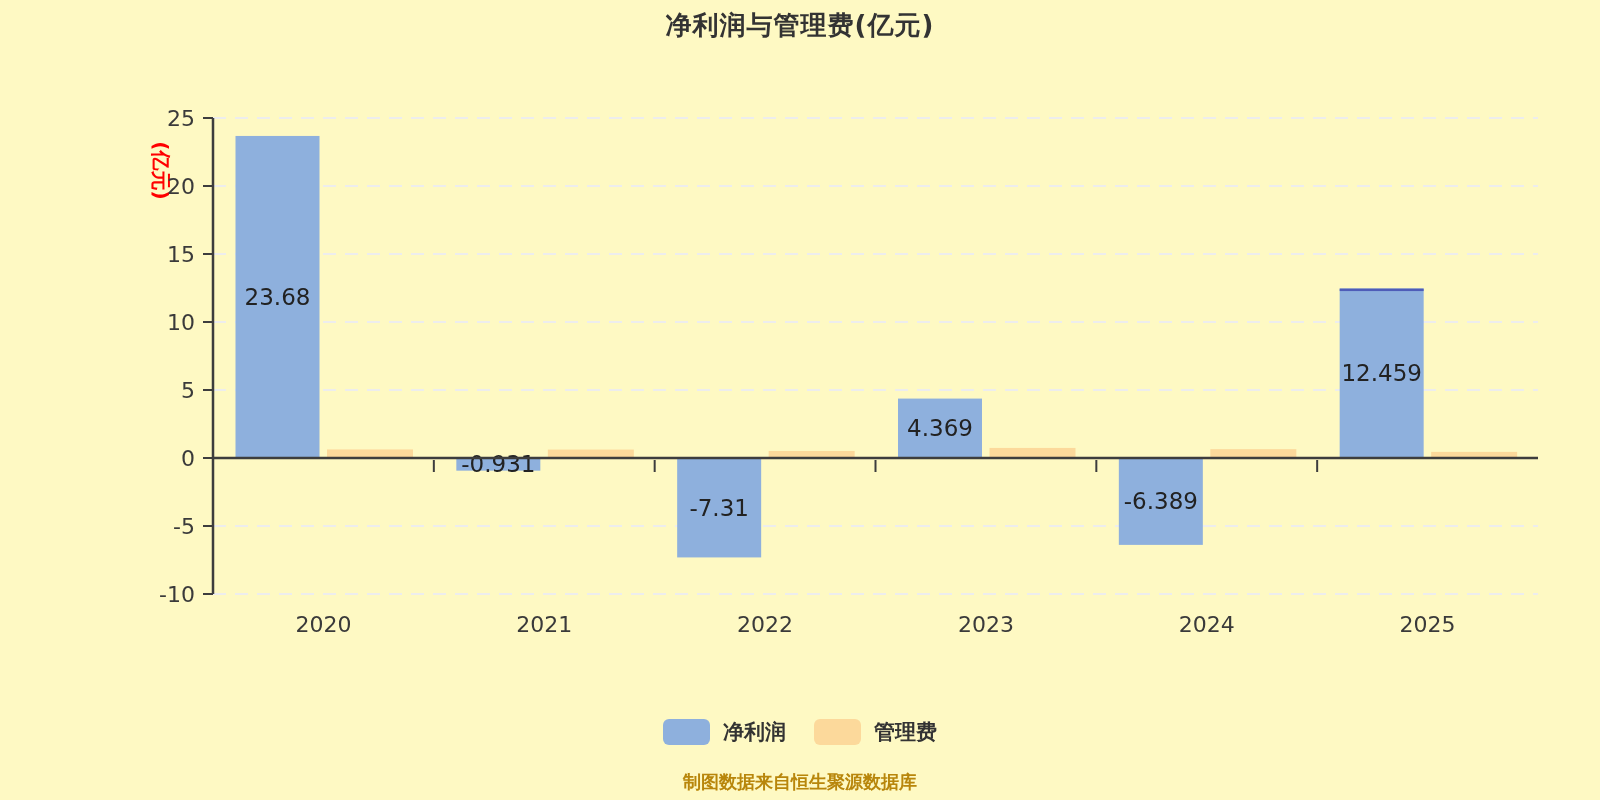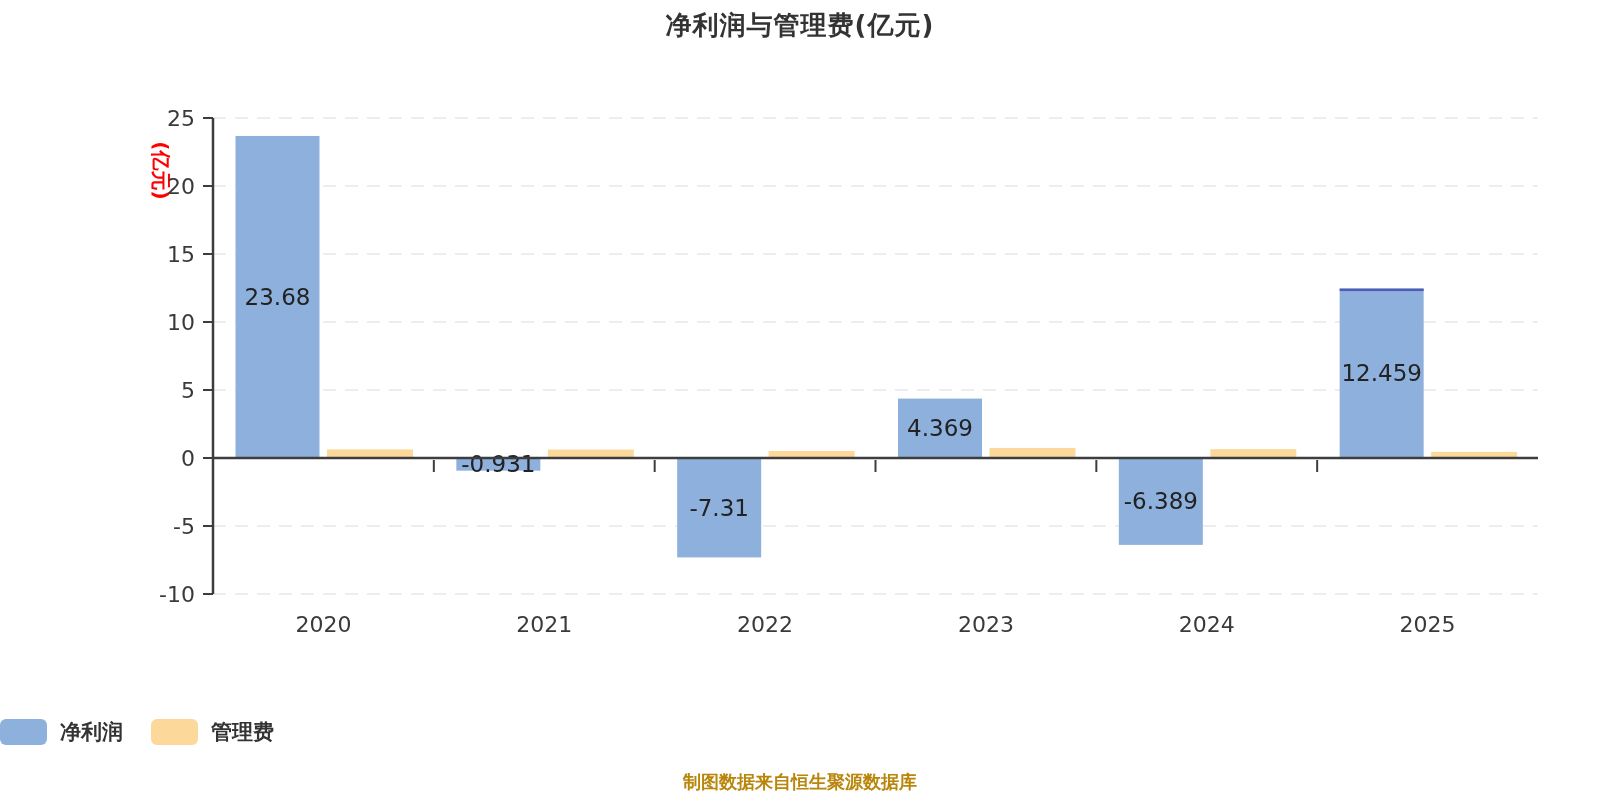--- a/index.html
+++ b/index.html
@@ -1,31 +1,31 @@
 <!DOCTYPE html>
 <html><head>
 <meta charset="utf-8">
 <style>
   html,body{margin:0;padding:0;background:#000;}
   .stage{
-    position:relative;width:1600px;height:800px;background:#ffffff;overflow:hidden;
+    position:relative;width:1600px;height:800px;background:#fef9c3;overflow:hidden;
     font-family:"DejaVu Sans","Liberation Sans",sans-serif;
   }
   .chart-title{
     position:absolute;top:8px;left:0;width:100%;text-align:center;
     font-size:26px;font-weight:700;color:#333333;letter-spacing:1px;
   }
   .y-axis-name{
     position:absolute;left:100px;top:157px;width:120px;text-align:center;
     font-size:20px;font-weight:700;transform:rotate(90deg);
   }
   #plot-svg{position:absolute;left:0;top:0;}
   .legend{
     position:absolute;top:718px;left:0;width:100%;
-    display:flex;justify-content:flex-start;align-items:center;gap:28px;
+    display:flex;justify-content:center;align-items:center;gap:28px;
   }
   .legend-item{display:flex;align-items:center;gap:13px;cursor:pointer;}
   .legend-swatch{width:47px;height:26px;border-radius:6px;}
   .legend-label{font-size:21px;font-weight:700;color:#333333;}
   .chart-footer{
     position:absolute;top:770px;left:0;width:100%;text-align:center;
     font-size:18px;font-weight:700;
   }
 </style>
 </head>

